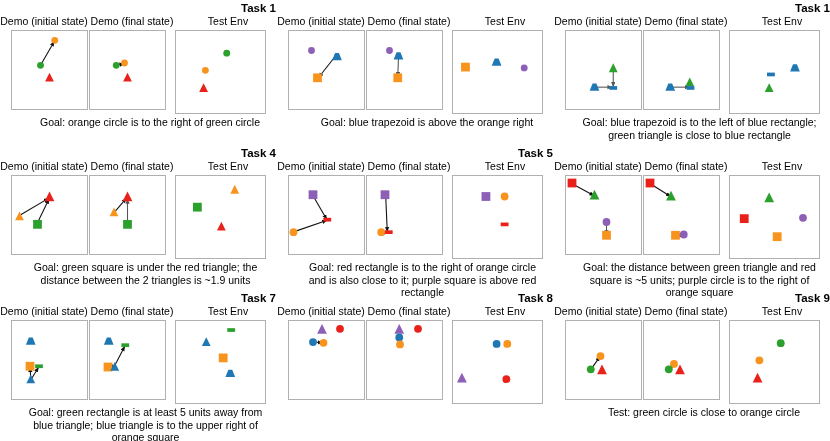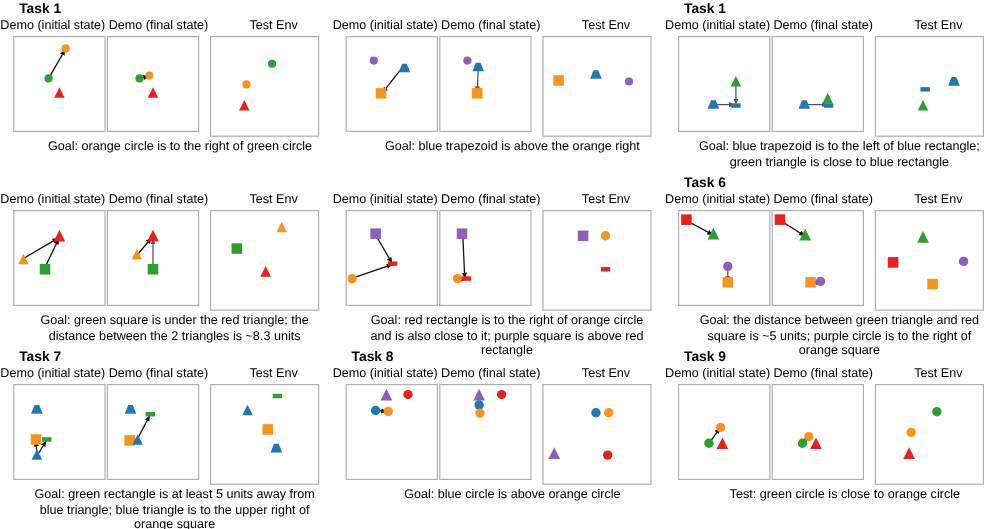--- a/index.html
+++ b/index.html
@@ -4,21 +4,21 @@
 <style>
   html,body{margin:0;padding:0;}
   body{
     width:830px;height:441px;background:#ffffff;
     font-family:"Liberation Sans", sans-serif;
     color:#000;overflow:hidden;position:relative;
   }
   .grid{position:relative;width:830px;height:441px;}
   .task{position:absolute;width:276px;height:147px;}
   .task-title{
-    position:absolute;left:16px;top:0;width:276px;text-align:left;
+    position:absolute;left:0;top:0;width:276px;text-align:right;
     font-size:11.5px;font-weight:bold;line-height:13px;
   }
   .panel-labels{position:absolute;left:0;top:13px;width:276px;height:14px;}
   .plabel{
     position:absolute;font-size:10.5px;line-height:13px;text-align:center;
     white-space:nowrap;color:#000;
   }
   .plabel.a{left:-2px;width:92px;}
   .plabel.b{left:86px;width:92px;}
   .plabel.c{left:182px;width:92px;}
@@ -241,20 +241,21 @@
             </g>
             <g>
               <polygon points="40.04,53.58 35.54,62.58 44.54,62.58" fill="#2ca02c"></polygon>
             </g>
           </svg>
       </div>
     </div>
     <div class="goal left-al">Goal: blue trapezoid is to the left of blue rectangle; green triangle is close to blue rectangle</div>
   </div>
     <div class="task" style="left:0px;top:147px">
+    <div class="task-title">Task 4</div>
     <div class="panel-labels">
       <div class="plabel a">Demo (initial state)</div>
       <div class="plabel b">Demo (final state)</div>
       <div class="plabel c">Test Env</div>
     </div>
     <div class="panels">
       <div class="panel p1">
         <svg class="scene" viewBox="0 0 77 80" preserveAspectRatio="none">
             <g>
     <defs>
@@ -319,23 +320,24 @@
             </g>
             <g>
               <rect x="17.34" y="27.42" width="9" height="9" fill="#2ca02c"></rect>
             </g>
             <g>
               <polygon points="46.410000000000004,46.86 41.910000000000004,55.86 50.910000000000004,55.86" fill="#e8221b"></polygon>
             </g>
           </svg>
       </div>
     </div>
-    <div class="goal left-al">Goal: green square is under the red triangle; the distance between the 2 triangles is ~8.3 units</div>
+    <div class="goal left-al">Goal: green square is under the red triangle; the distance between the 2 triangles is ~1.9 units</div>
   </div>
     <div class="task" style="left:277px;top:147px">
+    <div class="task-title">Task 5</div>
     <div class="panel-labels">
       <div class="plabel a">Demo (initial state)</div>
       <div class="plabel b">Demo (final state)</div>
       <div class="plabel c">Test Env</div>
     </div>
     <div class="panels">
       <div class="panel p1">
         <svg class="scene" viewBox="0 0 77 80" preserveAspectRatio="none">
             <g>
     <defs>
@@ -403,21 +405,20 @@
             </g>
             <g>
               <rect x="48.779999999999994" y="47.65523809523809" width="8" height="3.8095238095238093" fill="#e8221b"></rect>
             </g>
           </svg>
       </div>
     </div>
     <div class="goal left-al">Goal: red rectangle is to the right of orange circle and is also close to it; purple square is above red rectangle</div>
   </div>
     <div class="task" style="left:554px;top:147px">
-    <div class="task-title">Task 6</div>
     <div class="panel-labels">
       <div class="plabel a">Demo (initial state)</div>
       <div class="plabel b">Demo (final state)</div>
       <div class="plabel c">Test Env</div>
     </div>
     <div class="panels">
       <div class="panel p1">
         <svg class="scene" viewBox="0 0 77 80" preserveAspectRatio="none">
             <g>
     <defs>
@@ -657,21 +658,20 @@
             </g>
             <g>
               <polygon points="9.1,53 4.1,63 14.1,63" fill="#8d5fb7"></polygon>
             </g>
             <g>
               <circle cx="54.6" cy="59.64" r="4" fill="#e8221b"></circle>
             </g>
           </svg>
       </div>
     </div>
-    <div class="goal">Goal: blue circle is above orange circle</div>
   </div>
     <div class="task" style="left:554px;top:292px">
     <div class="task-title">Task 9</div>
     <div class="panel-labels">
       <div class="plabel a">Demo (initial state)</div>
       <div class="plabel b">Demo (final state)</div>
       <div class="plabel c">Test Env</div>
     </div>
     <div class="panels">
       <div class="panel p1">

